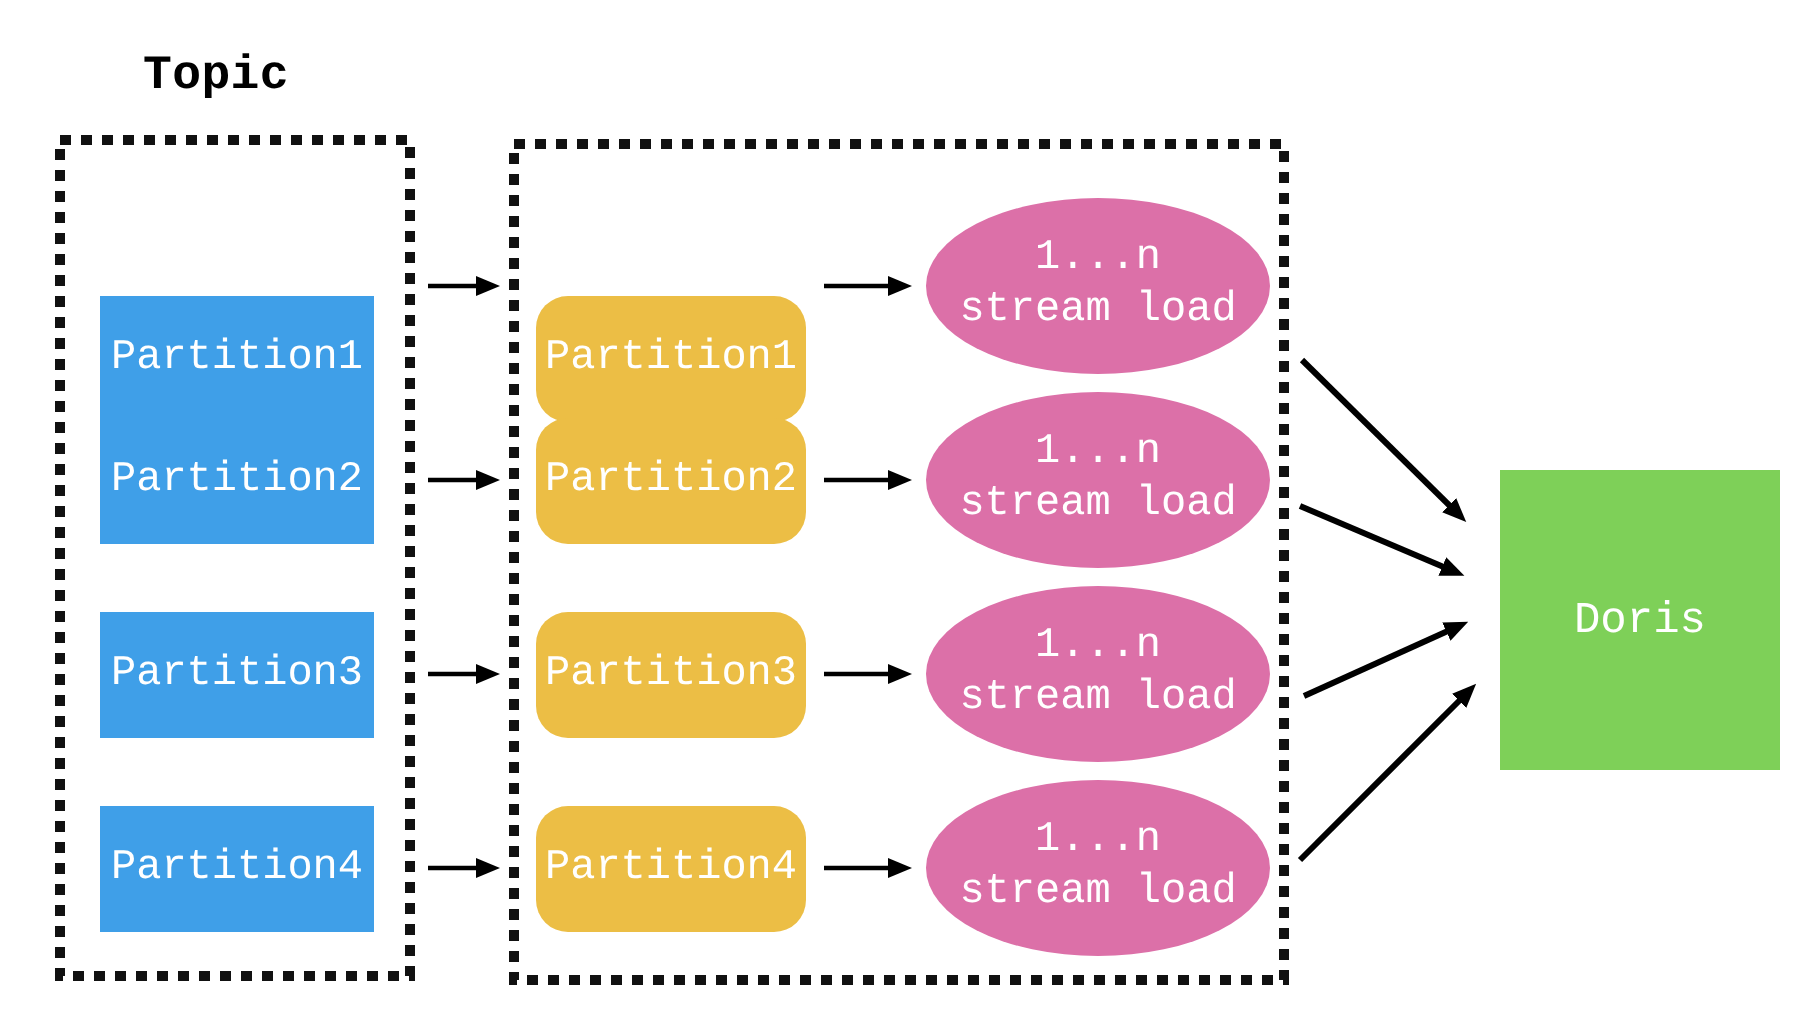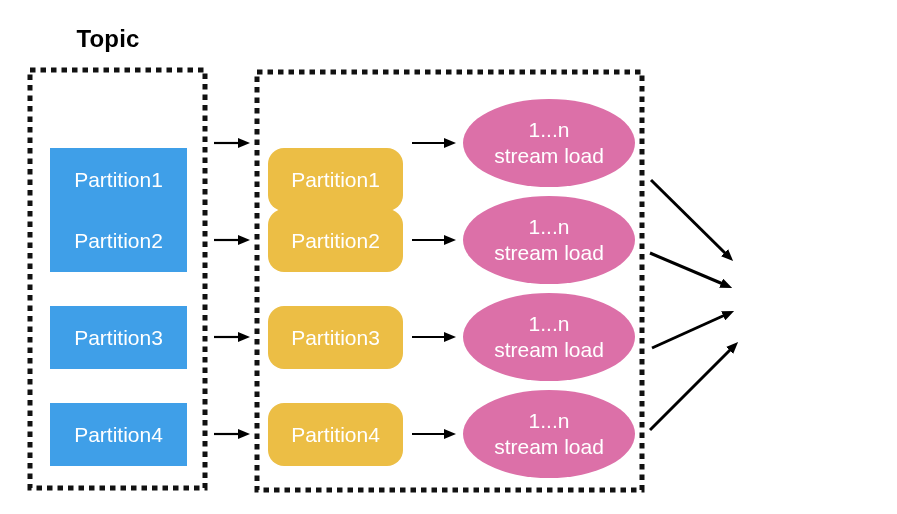--- a/index.html
+++ b/index.html
@@ -1,18 +1,18 @@
 <!DOCTYPE html>
 <html><head>
 <meta charset="utf-8">
 <style>
   html,body{margin:0;padding:0;background:#ffffff;}
   .canvas{
     position:relative;width:897px;height:514px;background:#ffffff;overflow:hidden;
-    font-family:Liberation Sans, sans-serif;
+    font-family:Liberation Mono, monospace;
   }
   .title{
     position:absolute;font-size:24px;font-weight:bold;color:#000;
     text-align:center;letter-spacing:0.2px;
   }
   .topic-title{left:48px;top:25px;width:120px;}
   .rdd-title{left:375px;top:17px;width:120px;}
   svg.layer{position:absolute;left:0;top:0;width:897px;height:514px;}
   .dashed-rect{fill:none;stroke:#111111;stroke-width:5;stroke-dasharray:5.5 5;}
   .arrow{stroke:#000000;fill:none;}
@@ -101,14 +101,15 @@
     <div class="shape blue-box" style="background-color: rgb(63, 159, 232);">Partition4</div>
     <div class="shape yellow-box" style="background-color: rgb(236, 190, 69);">Partition4</div>
     <div class="shape ellipse" style="background-color: rgb(220, 112, 168);">
       <div>
         <div>1...n</div>
         <div>stream load</div>
       </div>
     </div>
   </div>
 
+  <div class="shape doris-box" style="background-color: rgb(126, 208, 88);">Doris</div>
 
 </div>
 
 </body></html>

